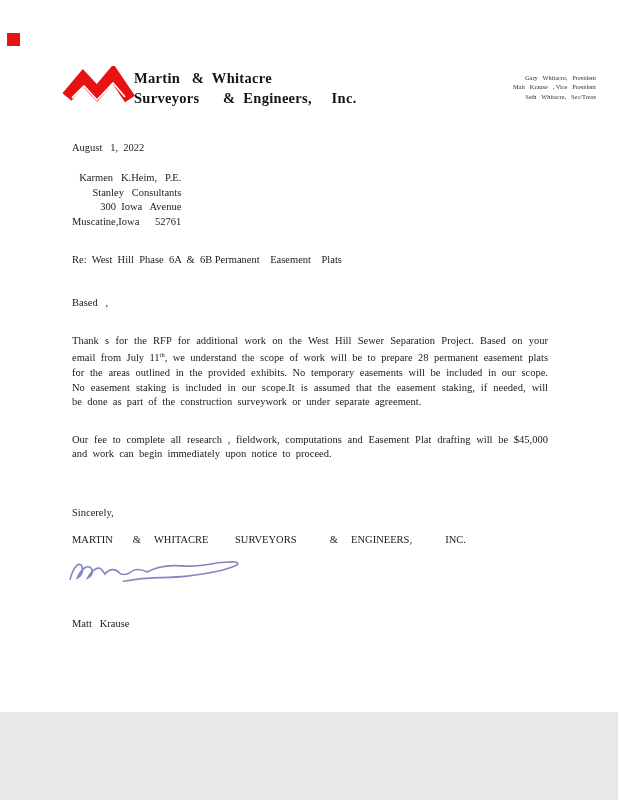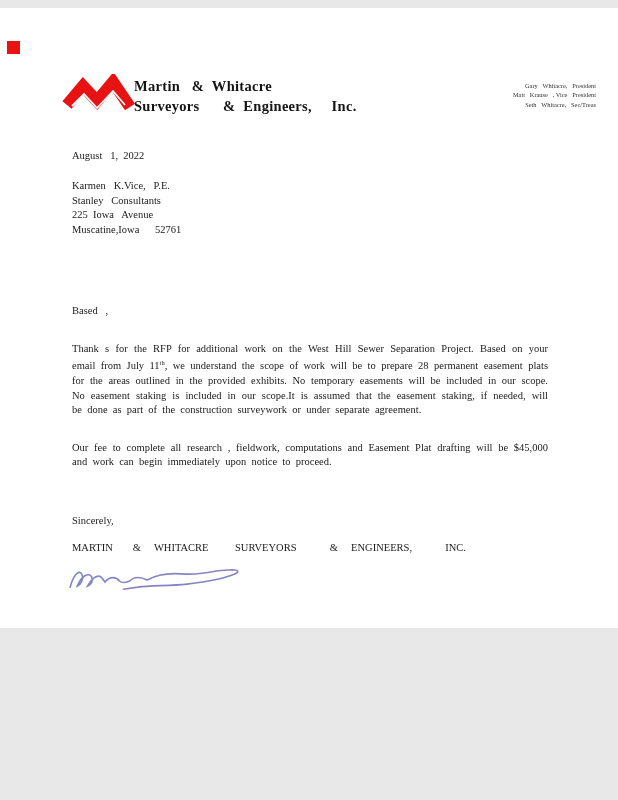--- a/index.html
+++ b/index.html
@@ -1,31 +1,31 @@
 <!DOCTYPE html>
 <html><head>
 <meta charset="utf-8">
 <style>
   html,body{margin:0;padding:0;background:#e8e8e8;}
   .page{
-    position:relative;width:618px;height:620px;background:#ffffff;
+    position:relative;width:618px;height:712px;background:#ffffff;
     font-family:"Liberation Serif", serif;color:#1a1a1a;overflow:hidden;
-    margin:8px auto;
+    margin:0 auto;
   }
   .abs{position:absolute;}
   .pre{white-space:pre-wrap;}
   .corner-mark{width:13px;height:13px;background:#e81212;}
   .mark-top{left:7px;top:33px;}
   .mark-bottom{left:7px;top:737px;}
   .logo{left:62px;top:66px;}
   .co-line{left:134px;font-weight:bold;font-size:14.5px;letter-spacing:.3px;color:#141414;}
   .co-line1{top:70px;}
   .co-line2{top:90px;text-align:right;}
   .officers{right:22px;top:73px;text-align:right;font-size:6.4px;line-height:9.4px;color:#333;}
-  .body-line{font-size:10.5px;line-height:14.6px;}
+  .body-line{font-size:10.5px;line-height:14.6px;text-align:right;}
   .left-col{left:72px;}
   .date{top:141px;}
   .recipient{top:171px;}
   .subject{top:253px;}
   .salutation{top:296px;}
   .para{width:476px;text-align:justify;word-spacing:2.6px;font-size:10.5px;line-height:14.7px;}
   .para1{top:323px;}
   .para2{top:422px;}
   .para3{top:466px;}
   .closing{top:506px;}
@@ -59,26 +59,27 @@
 
   <div class="abs officers">
     <div class="pre">Gary   Whitacre,   President</div>
     <div class="pre">Matt   Krause   , Vice   President</div>
     <div class="pre">Seth   Whitacre,   Sec/Treas</div>
   </div>
 
   <div class="abs left-col date body-line pre">August   1,  2022</div>
 
   <div class="abs left-col recipient body-line">
-    <div class="pre">Karmen   K.Vice,   P.E.</div>
+    <div class="pre">Karmen   K.Heim,   P.E.</div>
     <div class="pre">Stanley   Consultants</div>
-    <div class="pre">225  Iowa   Avenue</div>
+    <div class="pre">300  Iowa   Avenue</div>
     <div class="pre">Muscatine,Iowa      52761</div>
   </div>
 
+  <div class="abs left-col subject body-line pre">Re:  West  Hill  Phase  6A  &amp;  6B Permanent    Easement    Plats</div>
 
   <div class="abs left-col salutation body-line pre">Based   ,</div>
 
   <p class="abs left-col para para1"><span>Thank s for the RFP for additional work on the West Hill Sewer Separation Project. Based on your email from July 11</span><sup>th</sup><span>, we understand the scope of work will be to prepare 28 permanent easement plats for the areas outlined in the provided exhibits. No temporary easements will be included in our scope. No easement staking is included in our scope.It is assumed that the easement staking, if needed, will be done as part of the construction surveywork or under separate agreement.</span></p>
 
   <p class="abs left-col para para2">Our fee to complete all research , fieldwork, computations and Easement Plat drafting will be $45,000 and work can begin immediately upon notice to proceed.</p>
 
 
   <div class="abs left-col closing body-line pre">Sincerely,</div>
 

